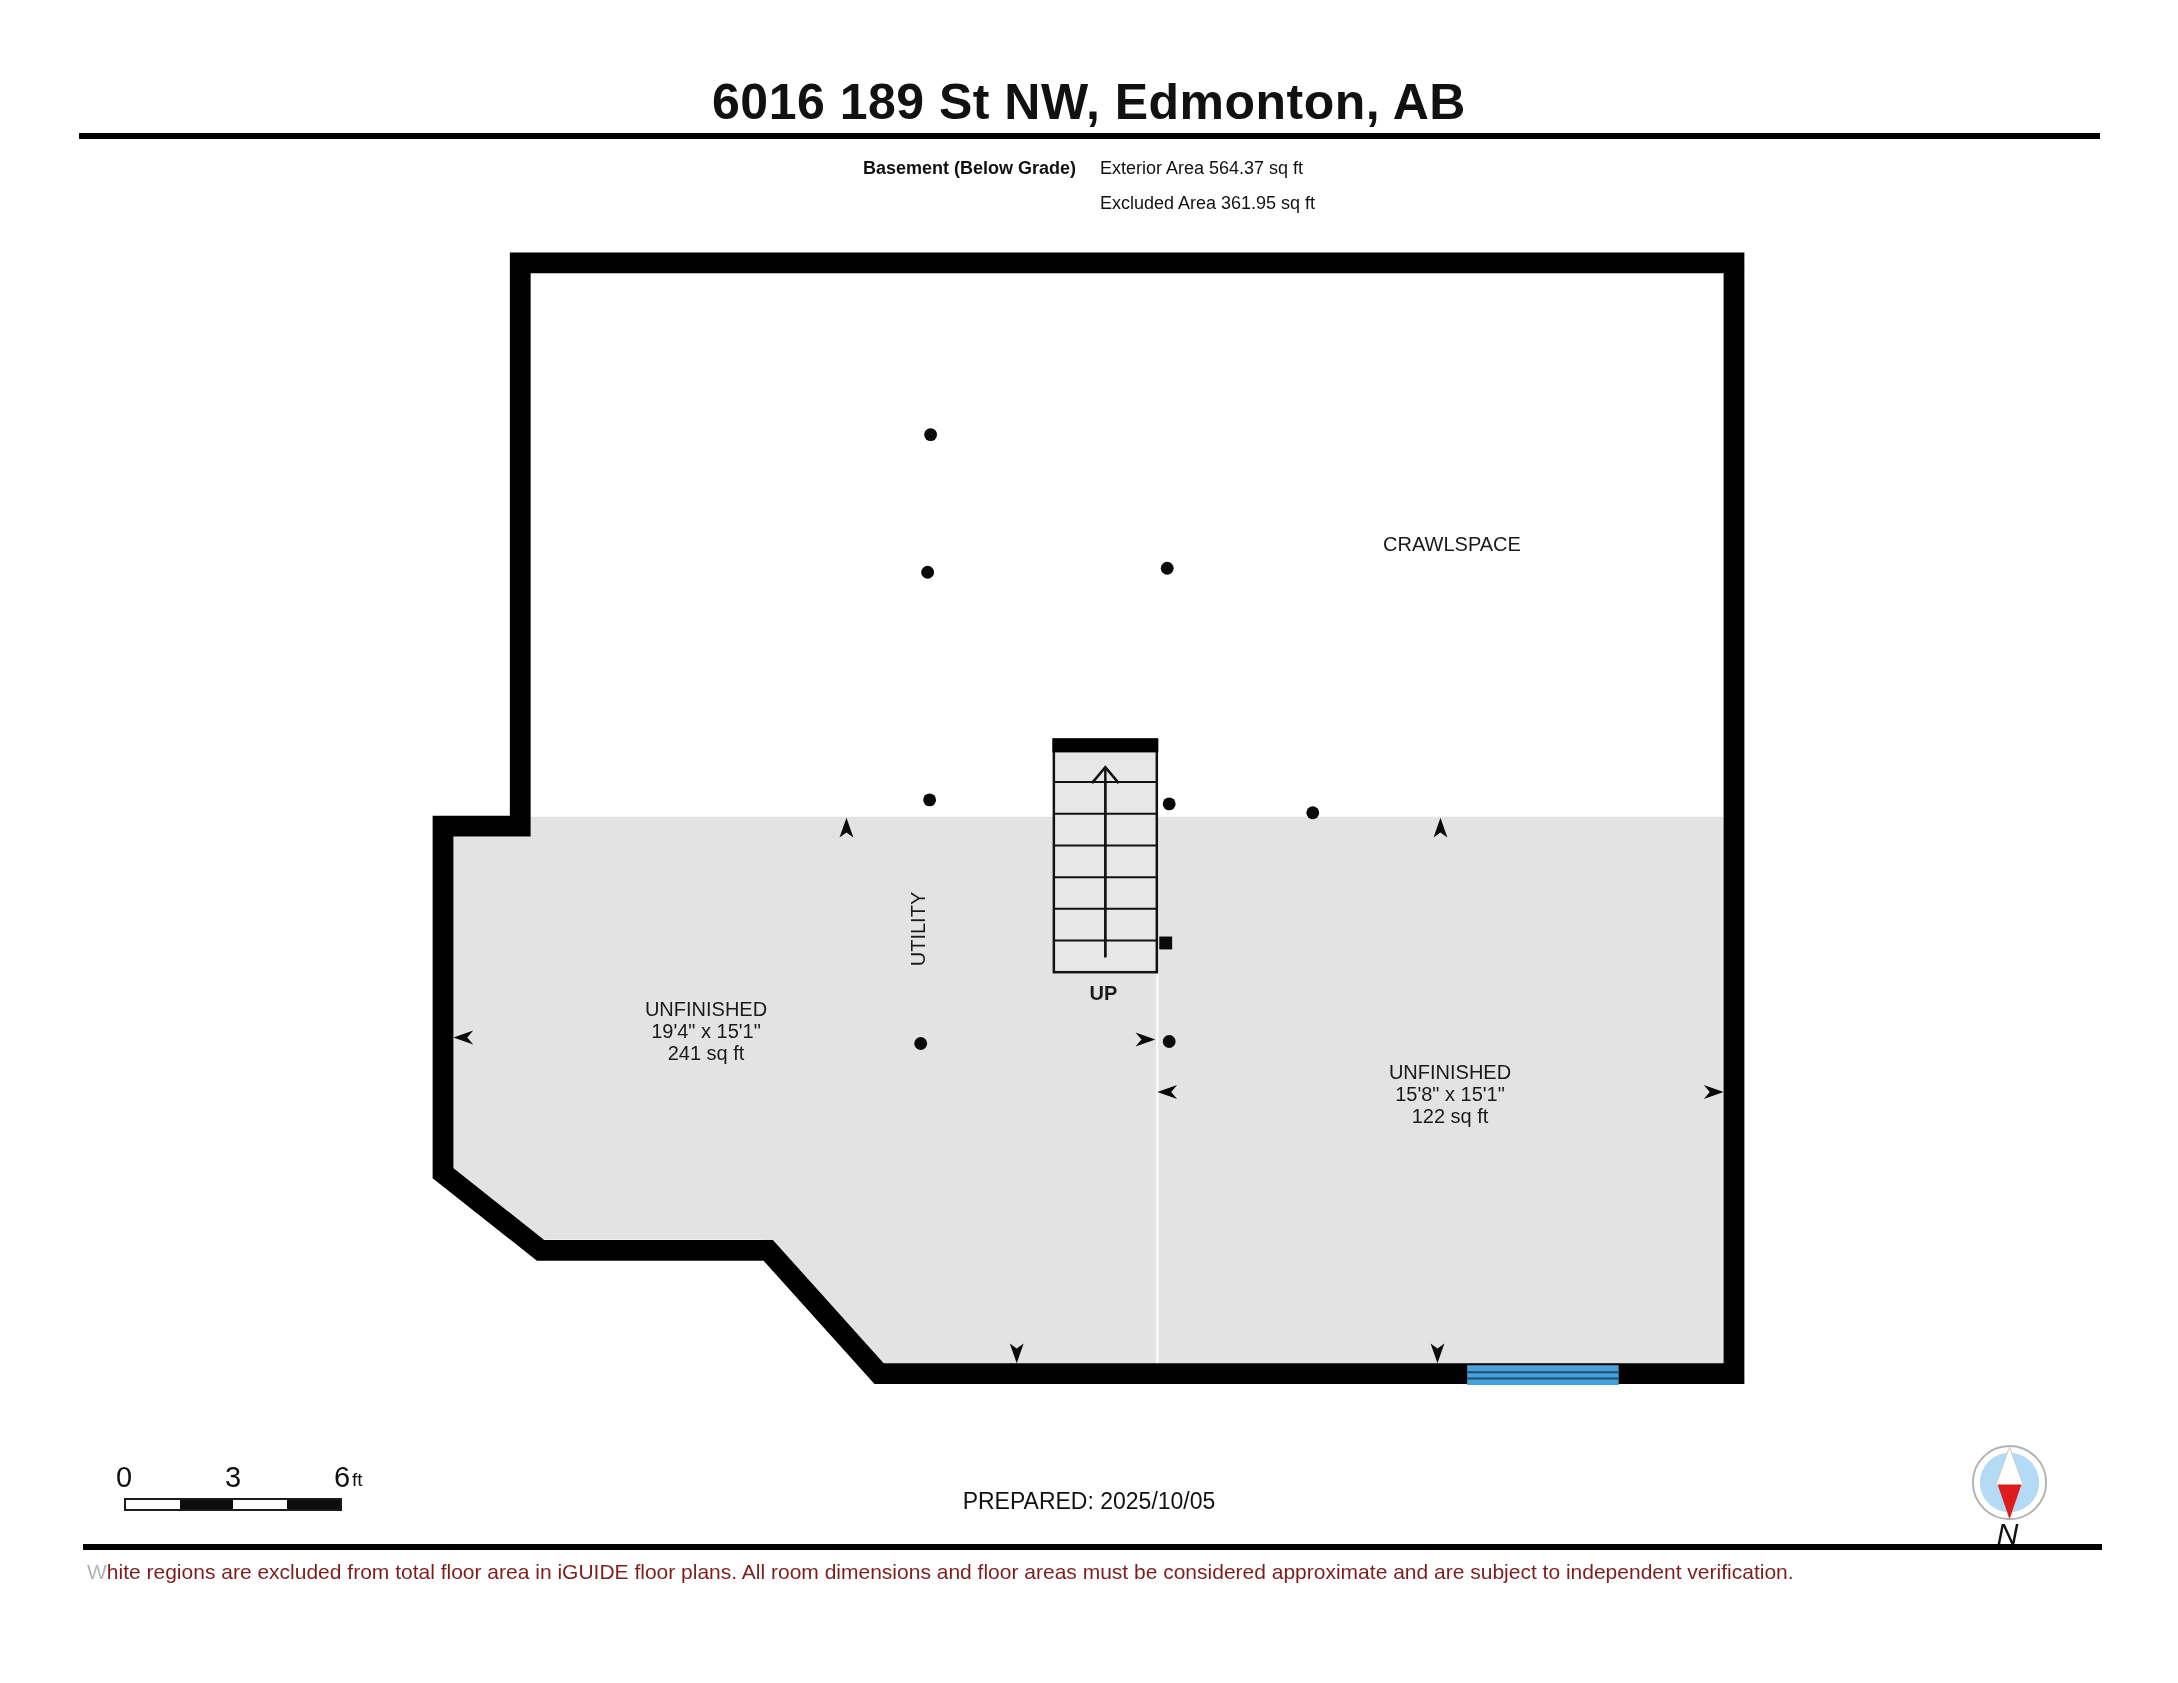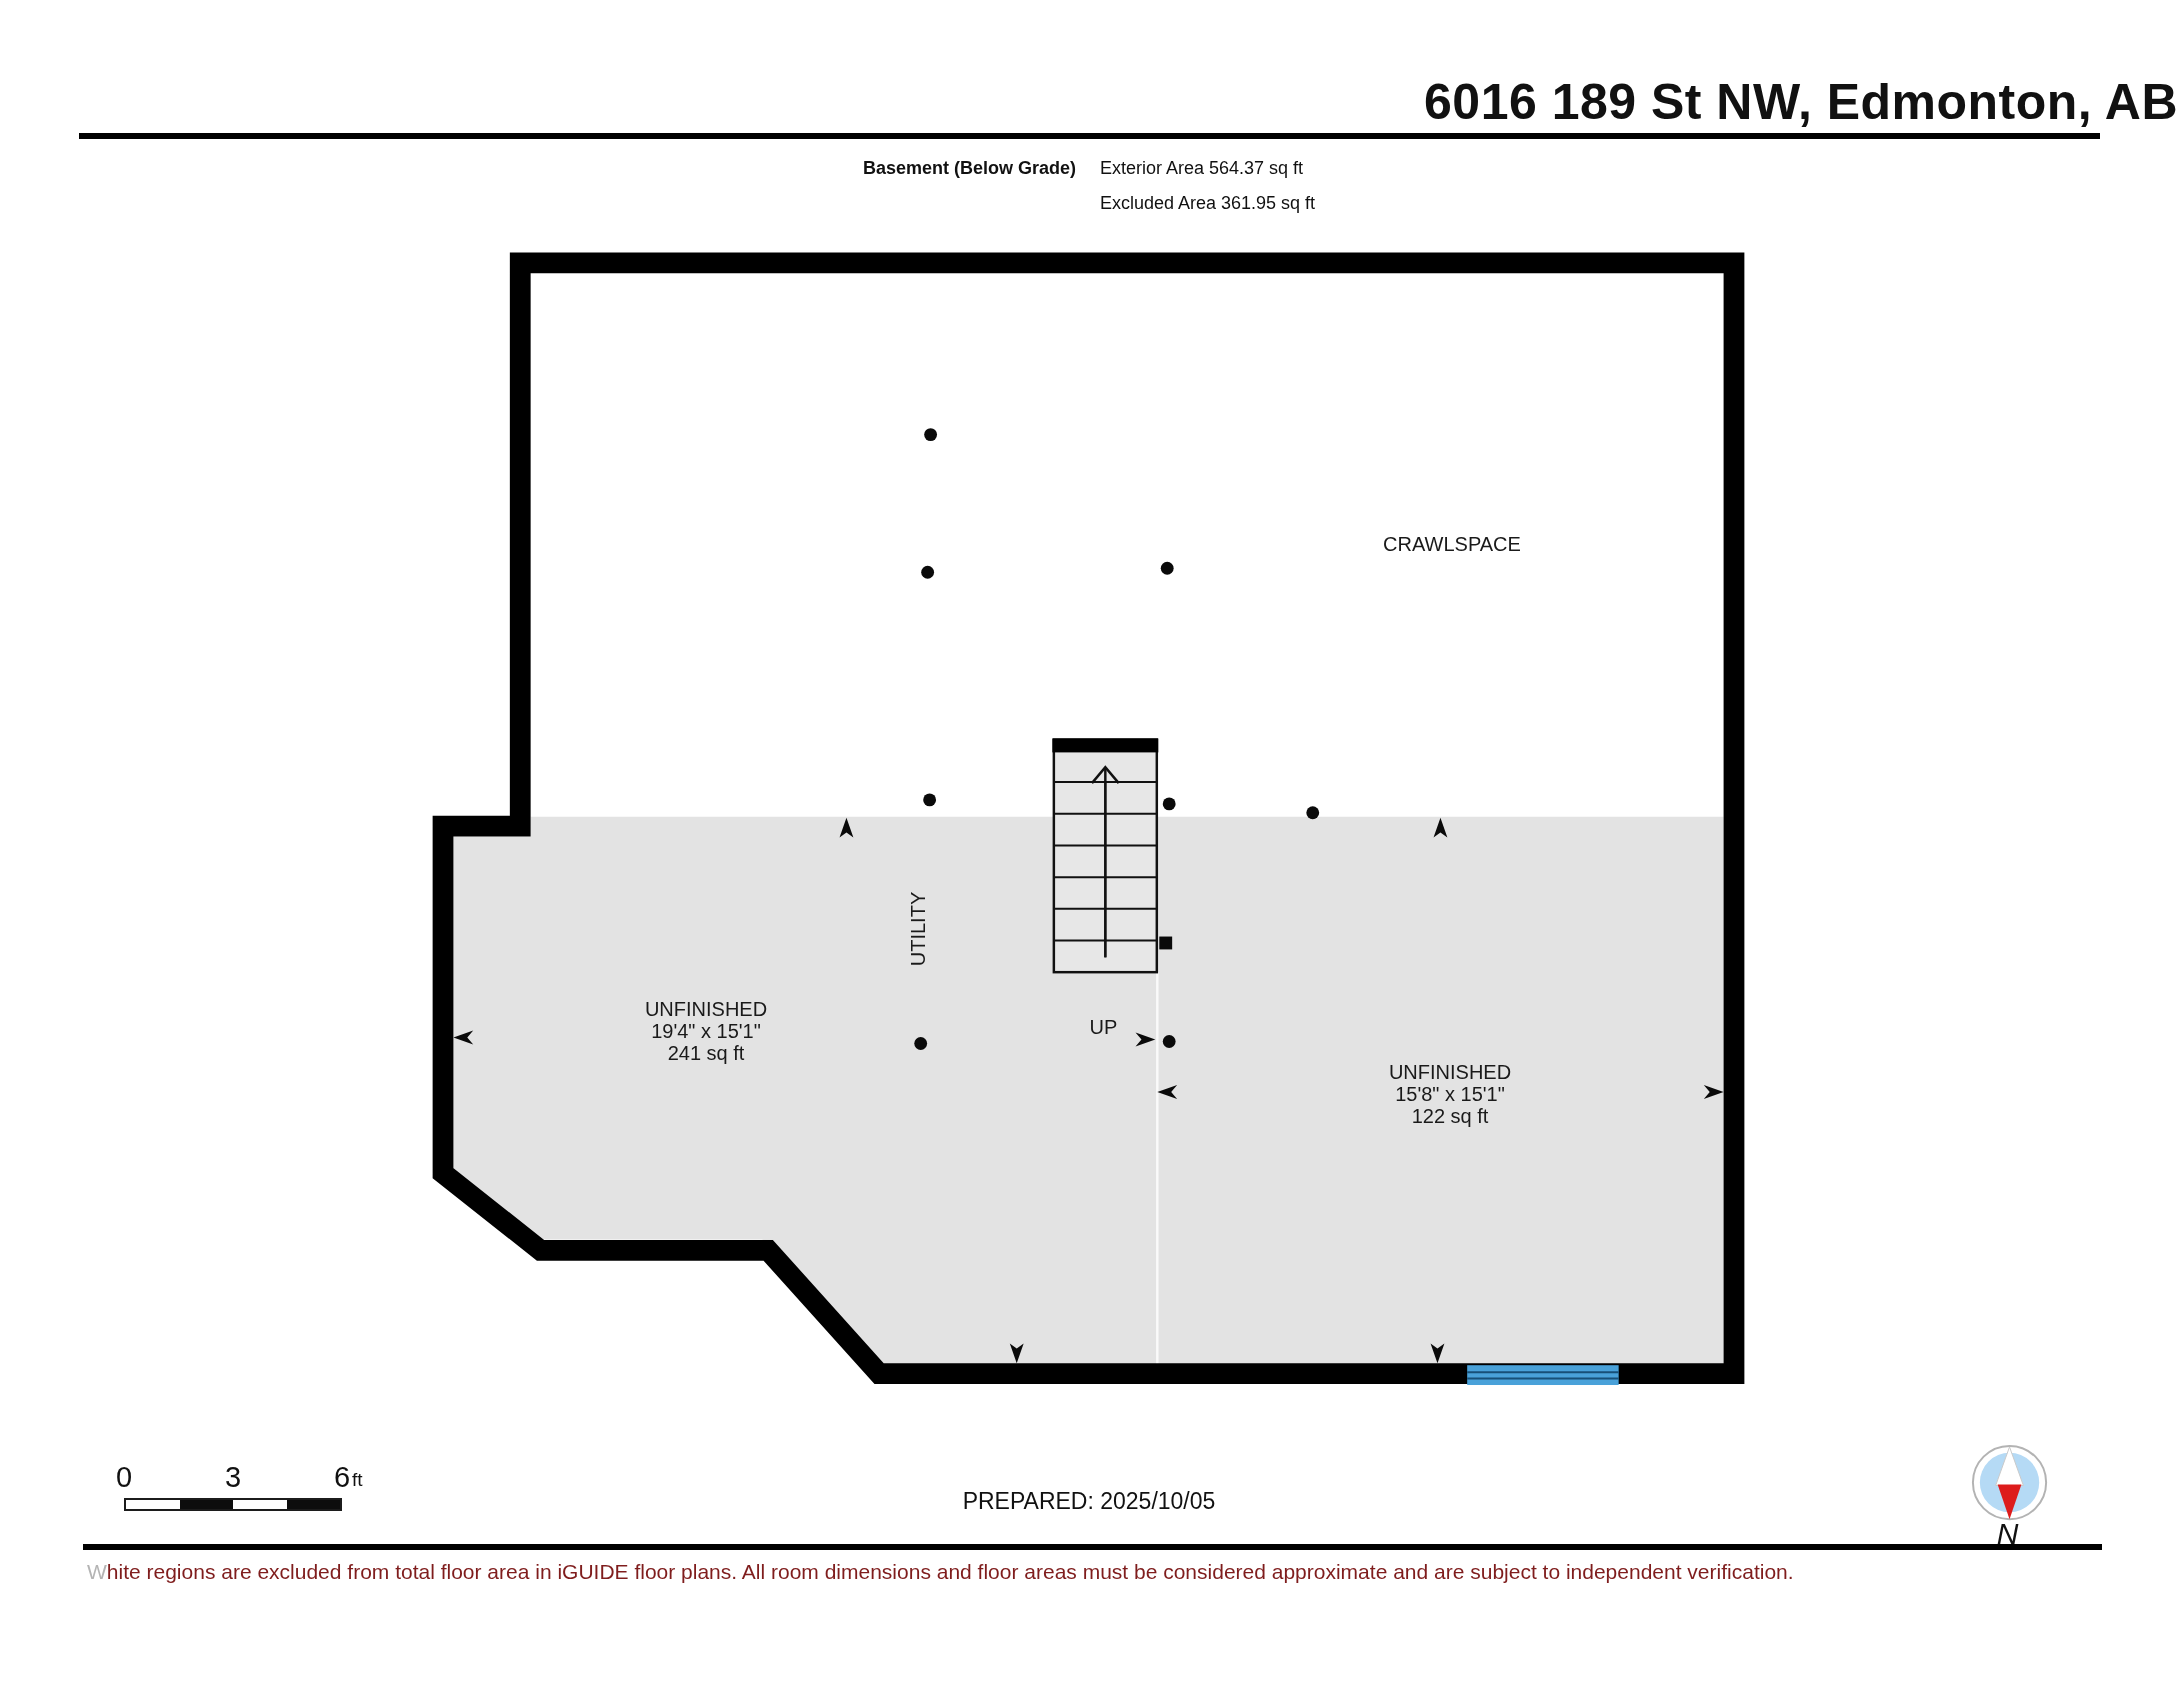--- a/index.html
+++ b/index.html
@@ -2,30 +2,30 @@
 <html><head>
 <meta charset="utf-8">
 <style>
   html,body{margin:0;padding:0;background:#ffffff;}
   body{
     width:2178px;height:1683px;position:relative;overflow:hidden;
     font-family:"Liberation Sans","DejaVu Sans",sans-serif;color:#111;
   }
   .abs{position:absolute;}
   
-  .title{left:0;right:0;top:73px;text-align:right;font-size:50px;font-weight:bold;letter-spacing:0.5px;}
+  .title{left:0;right:0;top:73px;text-align:center;font-size:50px;font-weight:bold;letter-spacing:0.5px;}
   .header-rule{left:79px;top:133px;width:2021px;height:6px;background:#000;}
   .subhead{left:0;right:0;top:151px;display:flex;justify-content:center;align-items:flex-start;gap:24px;font-size:18px;line-height:35px;}
   .subhead .floor{font-weight:bold;}
   .subhead .areas div{white-space:nowrap;}
   
   .plan-label{font-size:20px;color:#1a1a1a;text-align:center;line-height:22px;white-space:nowrap;}
   .lbl-crawl{left:1353px;top:533px;width:198px;}
   .lbl-utility{left:843px;top:918px;width:149px;transform:rotate(-90deg);transform-origin:center;}
-  .lbl-up{left:1054px;top:1016px;width:99px;}
+  .lbl-up{left:1054px;top:982px;width:99px;font-weight:bold;}
   .lbl-room-left{left:607px;top:998px;width:198px;}
   .lbl-room-right{left:1351px;top:1061px;width:198px;}
   
   .scale-num{top:1461px;width:30px;text-align:center;font-size:29px;}
   .scale-bar{left:124px;top:1498px;width:218px;height:13px;display:flex;border:2px solid #1c1c1c;box-sizing:border-box;}
   .scale-bar .seg{flex:1 1 0;}
   .seg.w{background:#ffffff;}
   .seg.b{background:#0d0d0d;}
   .scale-unit{left:352px;top:1469px;font-size:19px;text-align:right;}
   .prepared{left:0;right:0;top:1488px;text-align:center;font-size:23px;}

